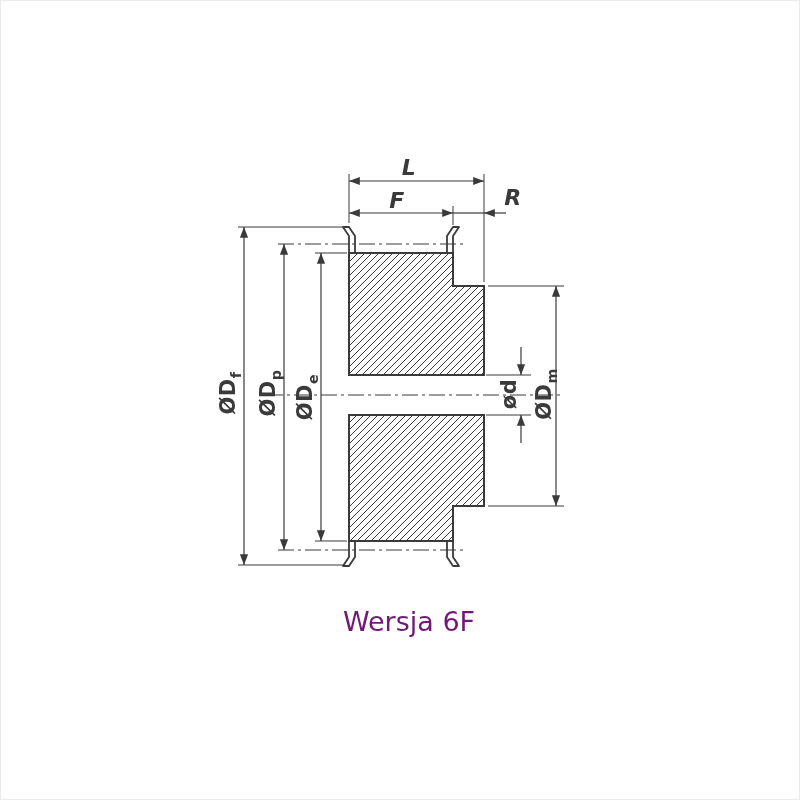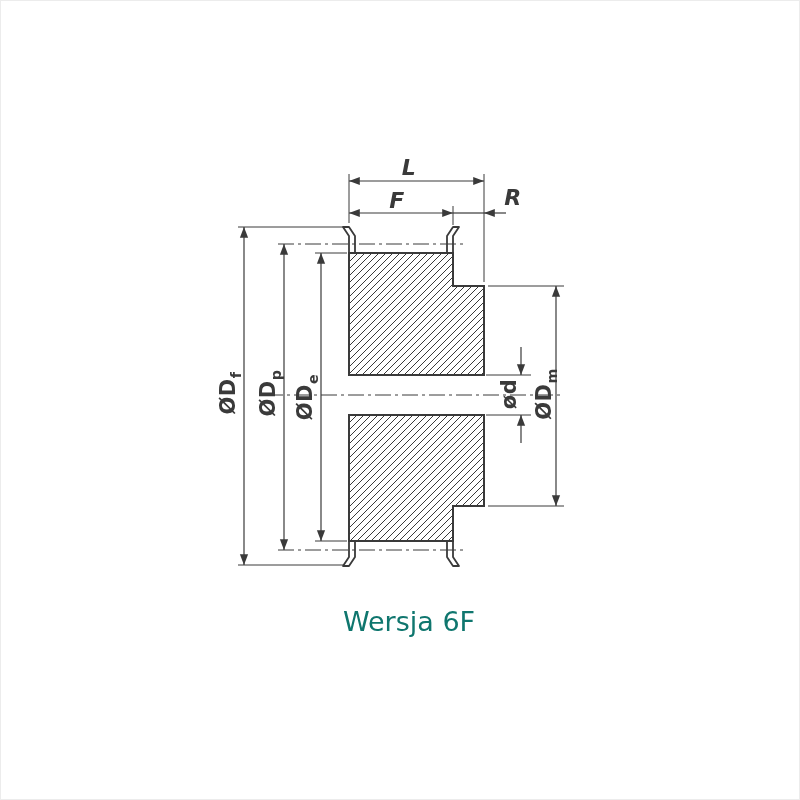--- a/index.html
+++ b/index.html
@@ -22,21 +22,21 @@
     letter-spacing:0.5px;
   }
   .dim-label.rot { transform:translate(-50%,-50%) rotate(-90deg); }
   .dim-label.ital { font-style:italic; font-size:22px; }
   .dim-label sub { font-size:0.68em; }
   .caption {
     position:absolute;
     left:408px; top:620px;
     transform:translate(-50%,-50%);
     font:400 27px "DejaVu Sans", sans-serif;
-    color:#0f766e;
+    color:#701a75;
     white-space:nowrap;
   }
 </style>
 </head>
 <body>
 
 <div id="canvas">
 
   <svg width="800" height="800" viewBox="0 0 800 800">
     <defs>

